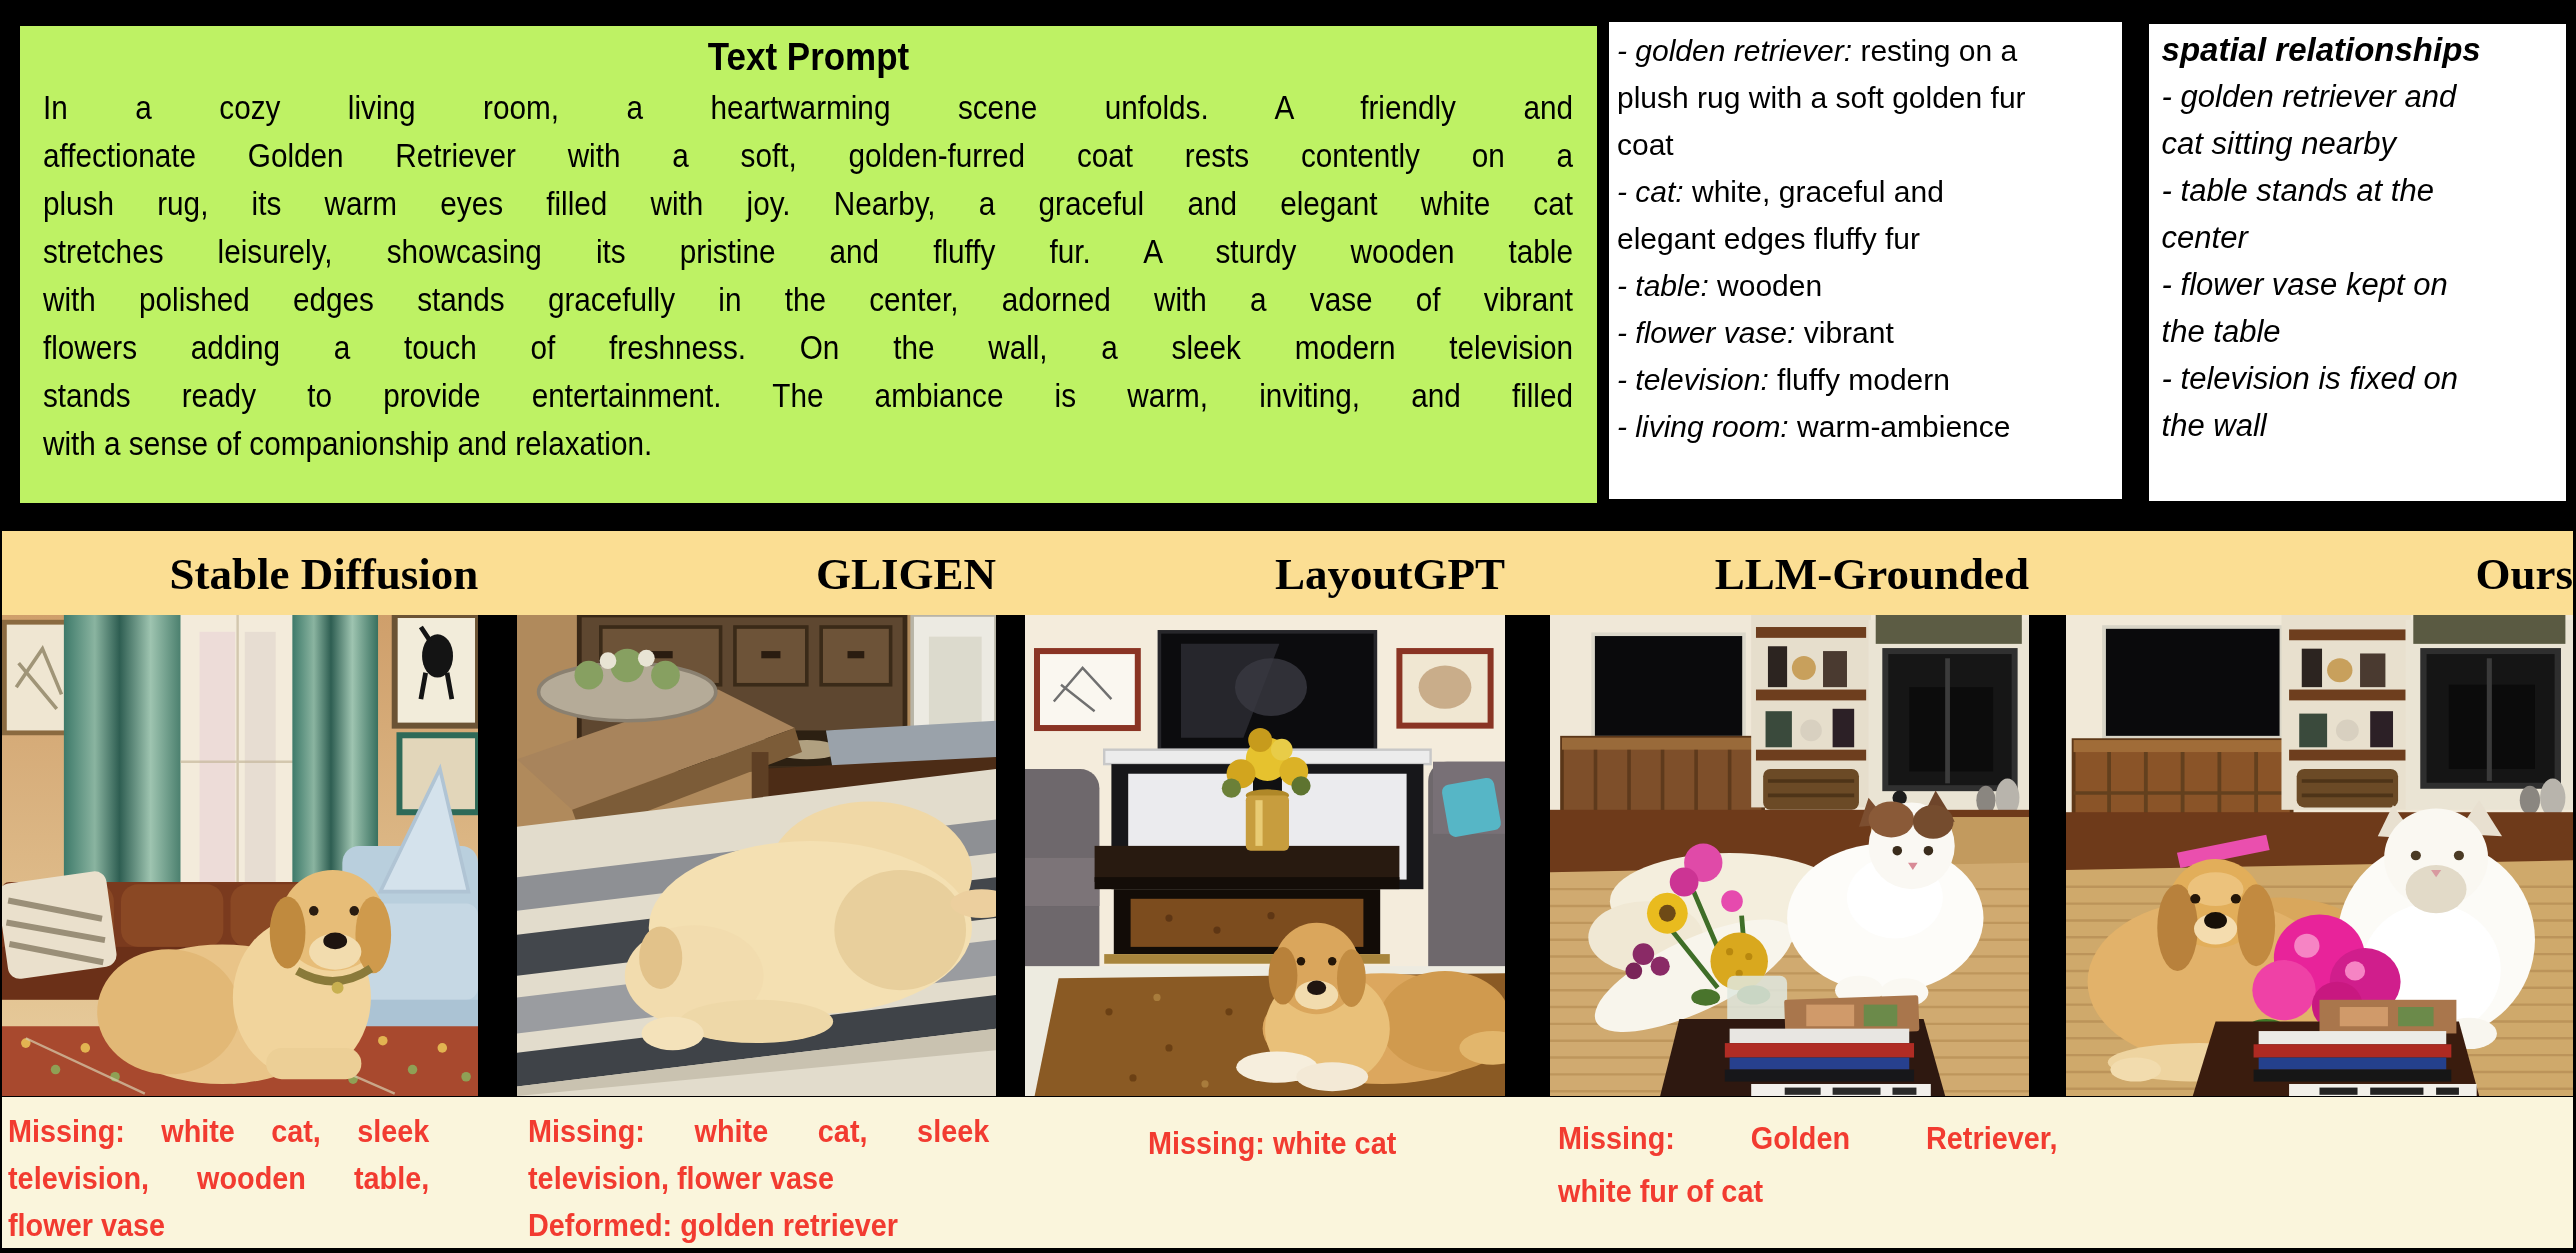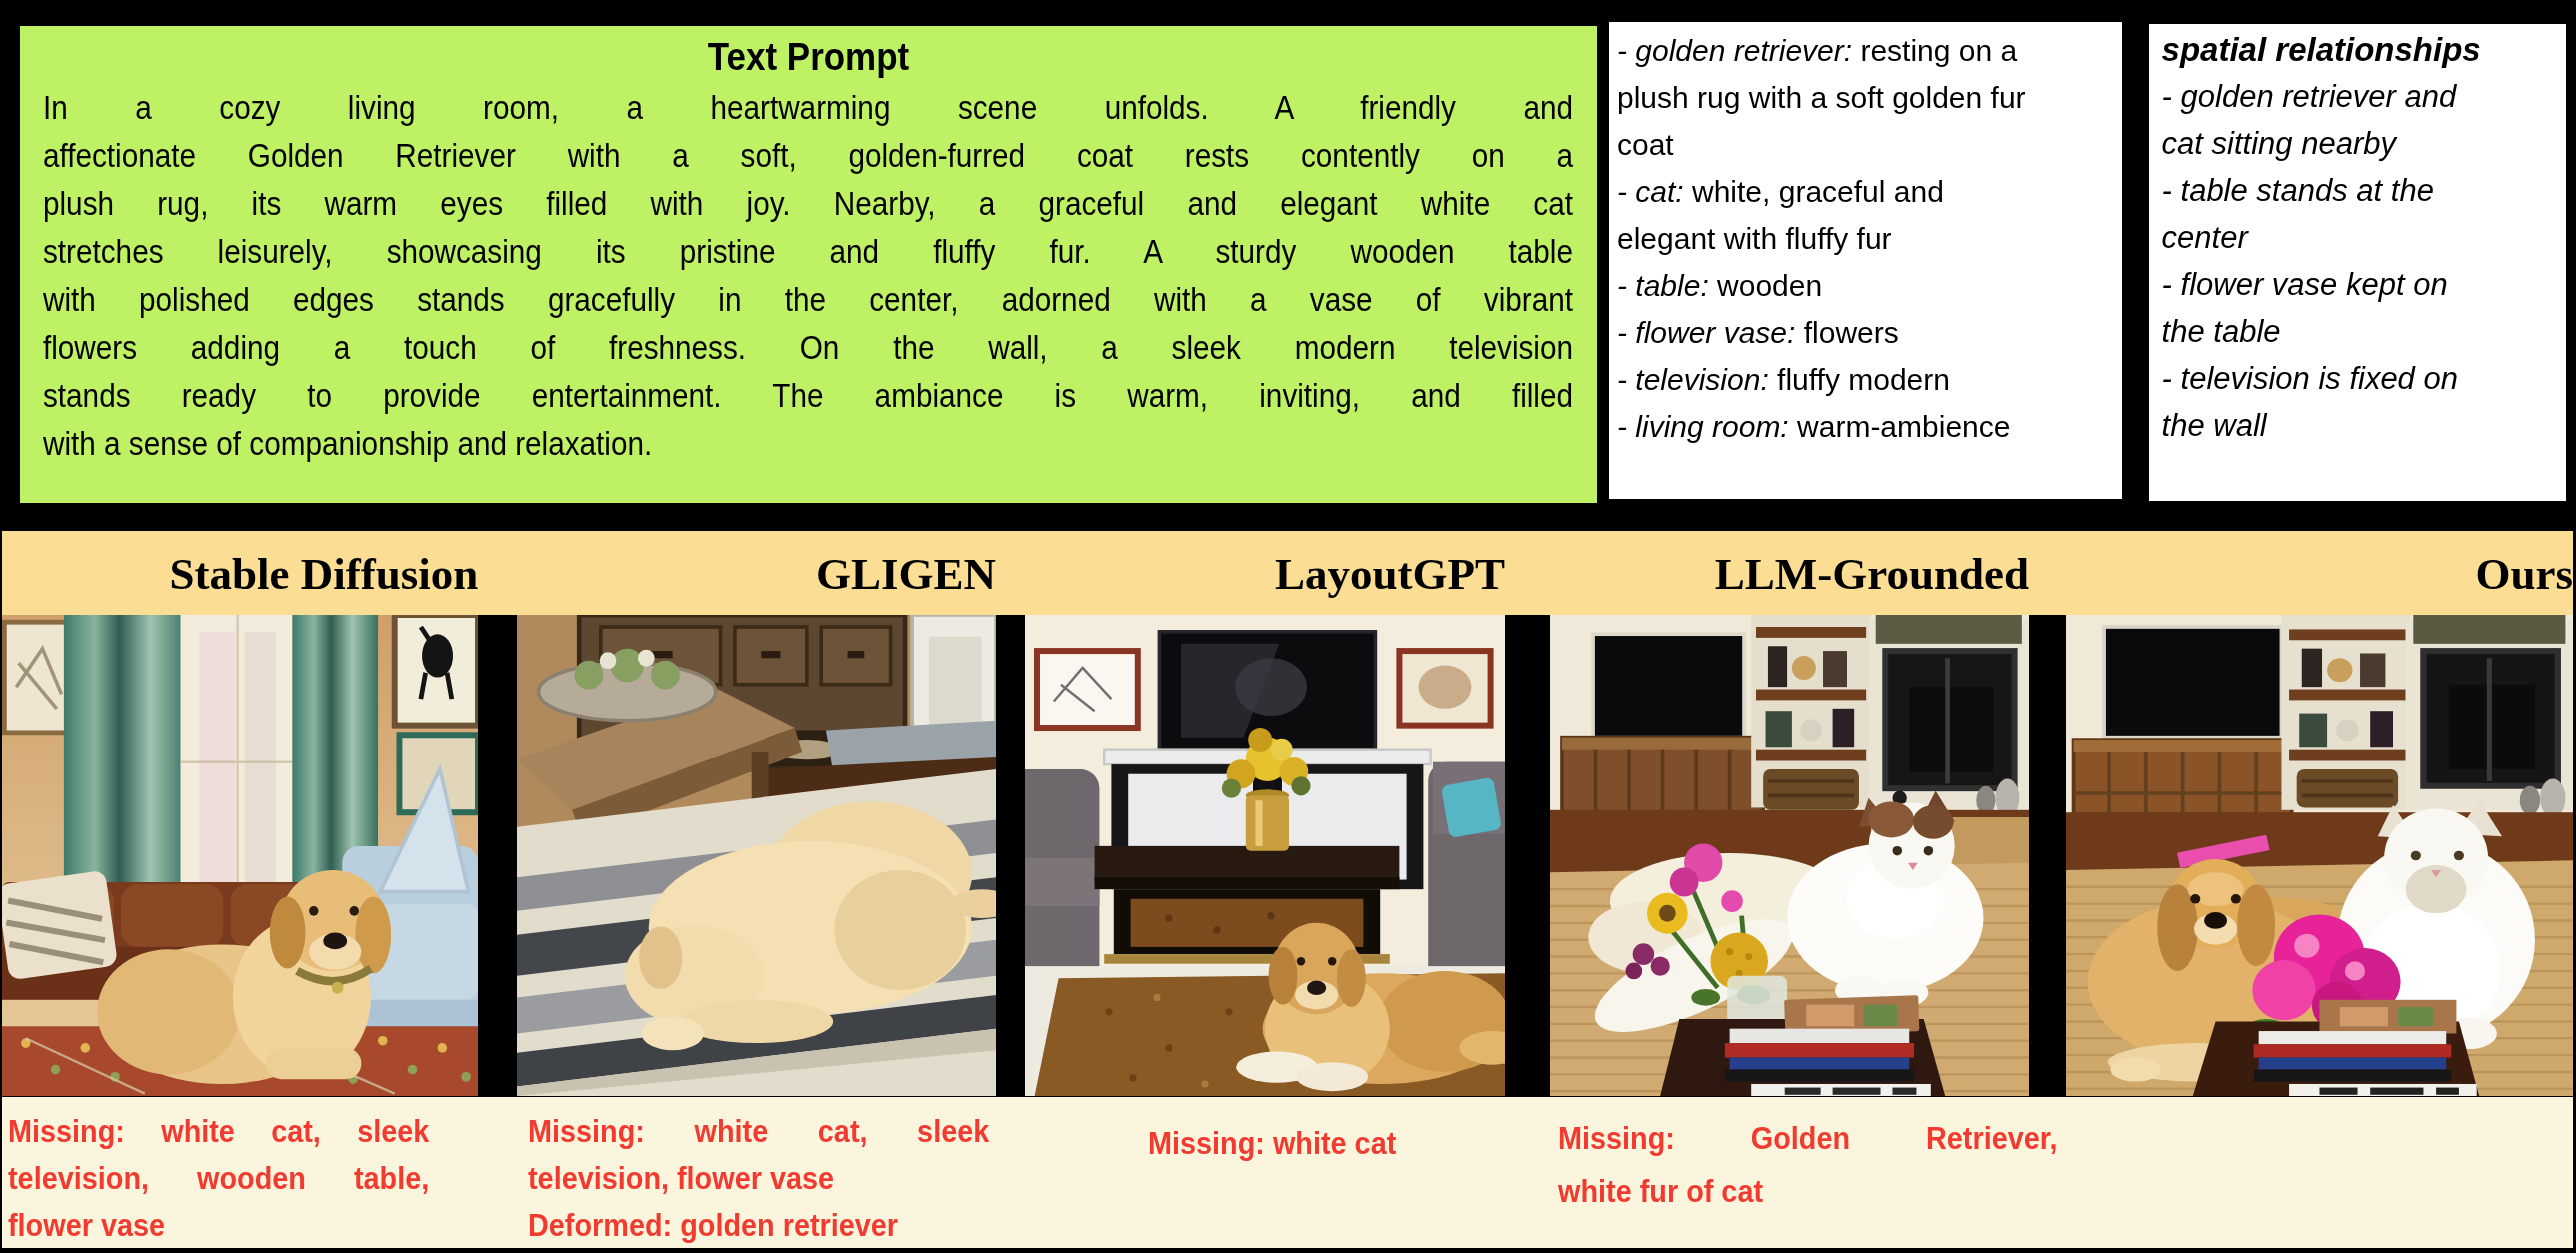--- a/index.html
+++ b/index.html
@@ -75,27 +75,27 @@
   </section>
 
   <section class="abs white-box od-box">
     <div class="od-item">
       <i>- golden retriever:</i><span> resting on a</span>
       <div class="od-cont">plush rug with a soft golden fur
 coat</div>
     </div>
     <div class="od-item">
       <i>- cat:</i><span> white, graceful and</span>
-      <div class="od-cont">elegant with fluffy fur</div>
+      <div class="od-cont">elegant edges fluffy fur</div>
     </div>
     <div class="od-item">
       <i>- table:</i><span> wooden</span>
     </div>
     <div class="od-item">
-      <i>- flower vase:</i><span> flowers</span>
+      <i>- flower vase:</i><span> vibrant</span>
     </div>
     <div class="od-item">
       <i>- television:</i><span> fluffy modern</span>
     </div>
     <div class="od-item">
       <i>- living room:</i><span> warm-ambience</span>
     </div>
   </section>
 
   <section class="abs white-box sr-box">

